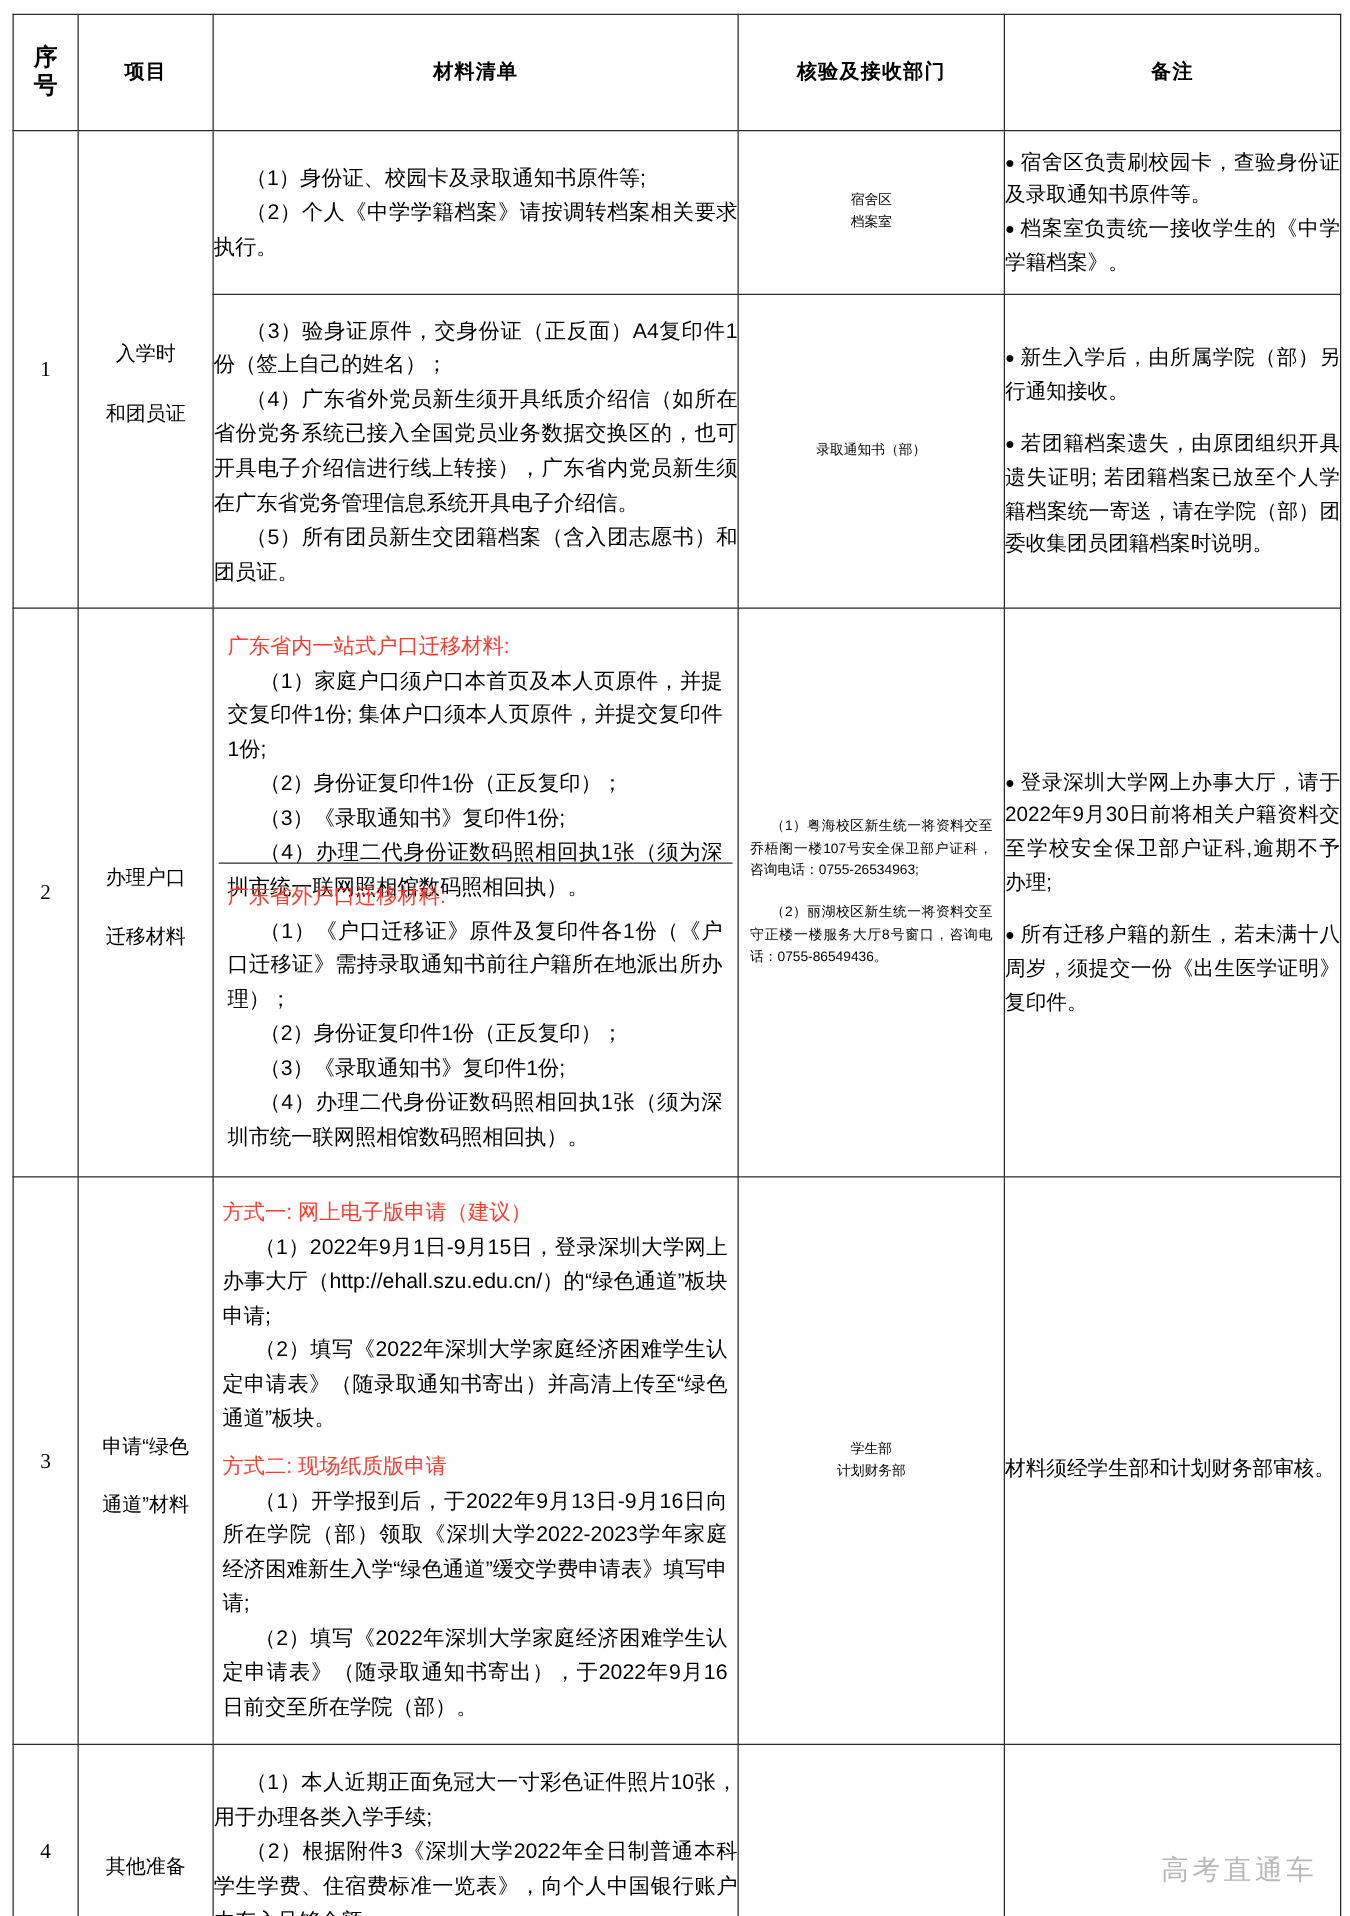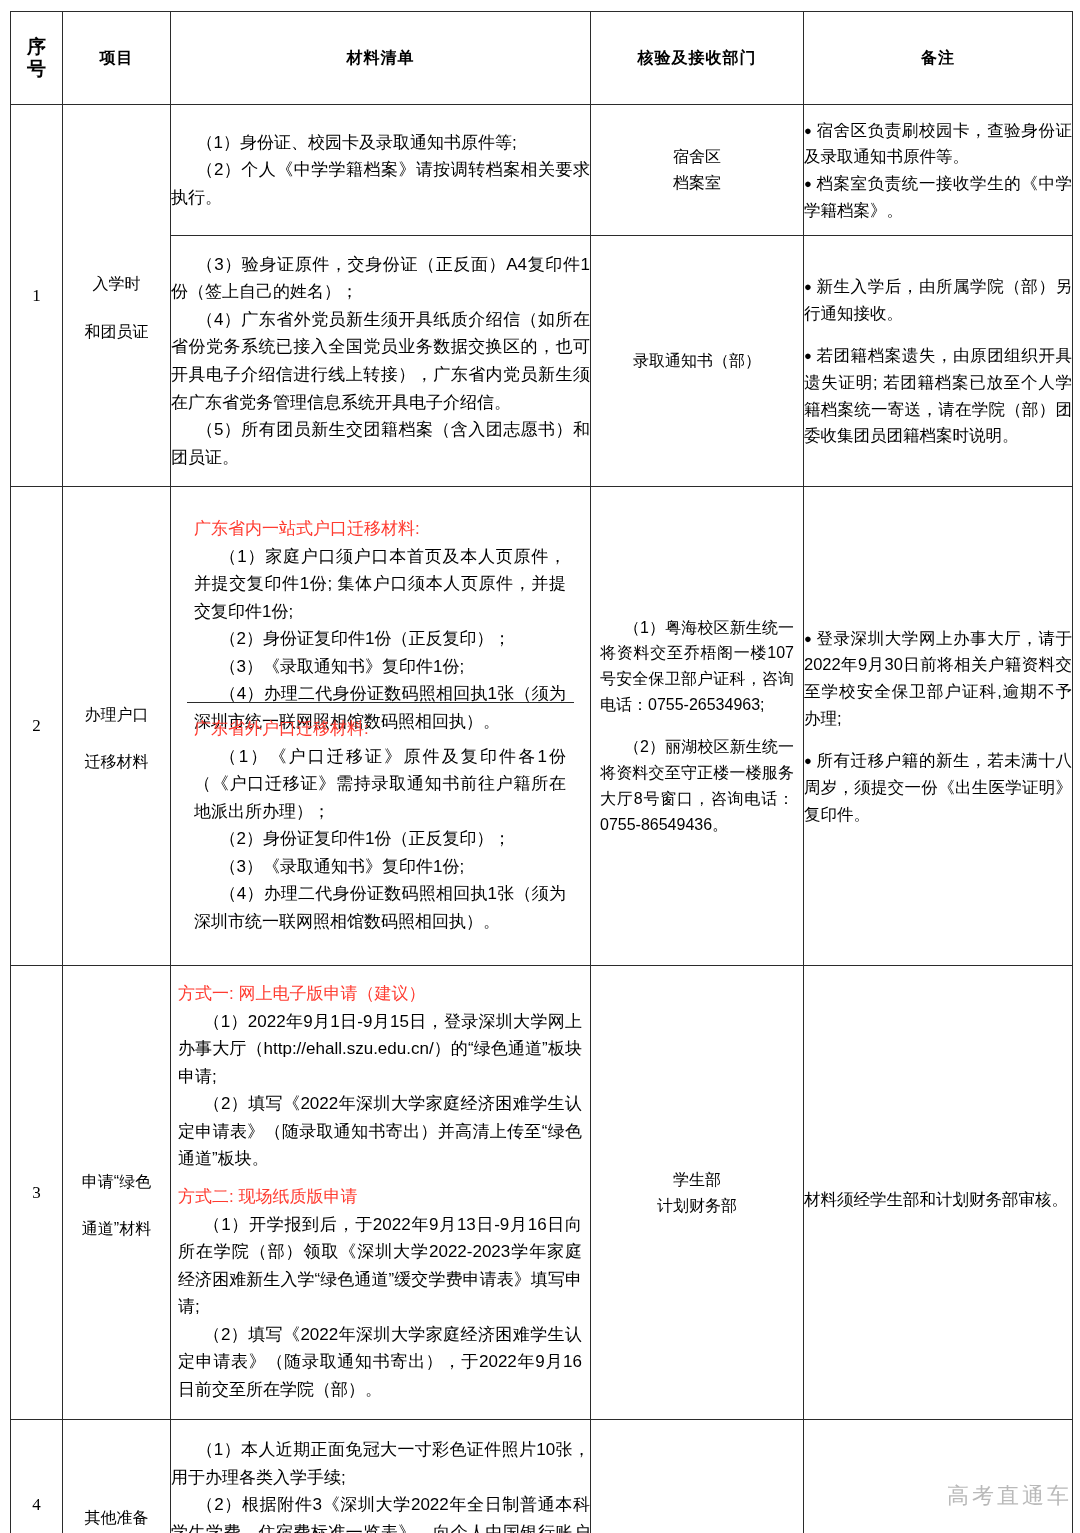--- a/index.html
+++ b/index.html
@@ -79,21 +79,21 @@
     font-size: 17px;
     line-height: 1.62;
     padding: 14px 8px 14px 7px;
     vertical-align: top;
     text-align: justify;
     text-justify: inter-ideograph;
   }
   .mat-cell.mid { vertical-align: middle; }
 
   .dept-cell {
-    font-size: 16px;
+    font-size: 11px;
     line-height: 1.62;
     text-align: center;
     padding: 10px 10px;
   }
   .dept-cell .ln { display: block; }
   .dept-cell.left {
     text-align: justify;
     text-justify: inter-ideograph;
     padding: 10px 9px;
   }
@@ -127,21 +127,21 @@
 
   .bul {
     font-size: 13px;
     vertical-align: 1px;
     margin-right: 4px;
   }
 
   
   .watermark {
     position: absolute;
-    right: 8px;
+    right: 26px;
     bottom: 22px;
     font-size: 22px;
     color: #b9b9b9;
     letter-spacing: 3px;
     font-family: "Liberation Sans", "DejaVu Sans", sans-serif;
     user-select: none;
   }
 </style>
 </head>
 <body>
@@ -205,21 +205,21 @@
           <p class="bullet"><span class="bul">●</span><span>若团籍档案遗失，由原团组织开具遗失证明; 若团籍档案已放至个人学籍档案统一寄送，请在学院（部）团委收集团员团籍档案时说明。</span></p>
         </td>
       </tr>
 
       <tr>
         <td class="seq-cell">2</td>
         <td class="item-cell">
           <span class="ln">办理户口</span>
           <span class="ln">迁移材料</span>
         </td>
-        <td class="mat-cell" style="padding:16px">
+        <td class="mat-cell" style="padding:4px">
           <div style="border-bottom:1px solid #2b2b2b; padding:12px 8px 14px 7px; height:200px; box-sizing:border-box;">
             <p class="redhead">广东省内一站式户口迁移材料:</p>
             <p class="para">（1）家庭户口须户口本首页及本人页原件，并提交复印件1份; 集体户口须本人页原件，并提交复印件1份;</p>
             <p class="para">（2）身份证复印件1份（正反复印）；</p>
             <p class="para">（3）《录取通知书》复印件1份;</p>
             <p class="para">（4）办理二代身份证数码照相回执1张（须为深圳市统一联网照相馆数码照相回执）。</p>
           </div>
           <div style="padding:12px 8px 14px 7px;">
             <p class="redhead">广东省外户口迁移材料:</p>
             <p class="para">（1）《户口迁移证》原件及复印件各1份（《户口迁移证》需持录取通知书前往户籍所在地派出所办理）；</p>

